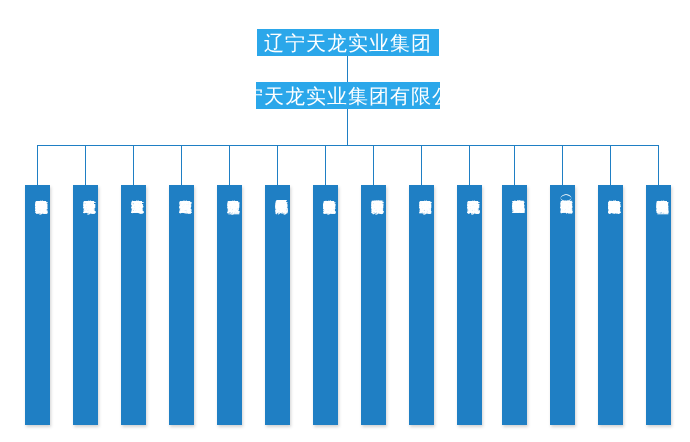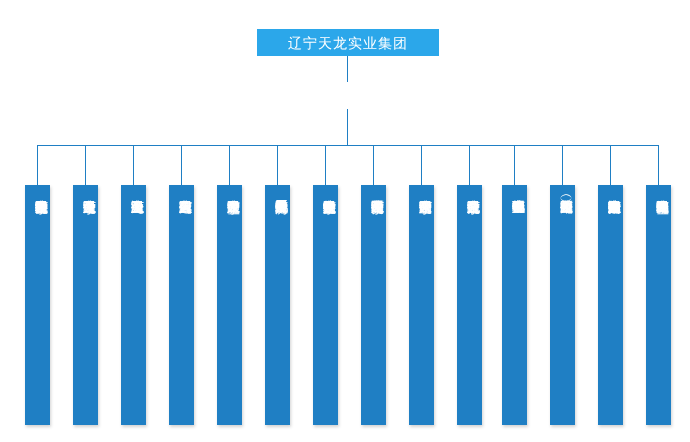--- a/index.html
+++ b/index.html
@@ -21,21 +21,21 @@
     left: 0; top: 0;
     width: 690px;
     height: 442px;
   }
 
   
   .top-node {
     position: absolute;
     background: #2ba7ea;
     color: #ffffff;
-    font-size: 14px;
+    font-size: 20px;
     line-height: 1;
     letter-spacing: 1px;
     display: flex;
     align-items: center;
     justify-content: center;
     white-space: nowrap;
     box-sizing: border-box;
   }
 
   #node-root {
@@ -115,20 +115,23 @@
 <body style="background: rgb(255, 255, 255);">
 
 <div id="org-chart">
 
   <div class="top-node" id="node-root" style="background: rgb(43, 167, 234); color: rgb(255, 255, 255);">
     <span>辽宁天龙实业集团</span>
   </div>
 
   <div class="conn conn-v" id="conn-root-to-company" style="background: rgb(31, 127, 196);"></div>
 
+  <div class="top-node" id="node-company" style="background: rgb(43, 167, 234); color: rgb(255, 255, 255);">
+    <span>辽宁天龙实业集团有限公司</span>
+  </div>
 
   <div class="conn conn-v" id="conn-company-down" style="background: rgb(31, 127, 196);"></div>
 
   <div class="conn conn-h" id="conn-bus-bar" style="background: rgb(31, 127, 196);"></div>
 
   <div class="conn-drop" style="left: 37px; background: rgb(31, 127, 196);"></div>
   <div class="conn-drop" style="left: 85px; background: rgb(31, 127, 196);"></div>
   <div class="conn-drop" style="left: 133px; background: rgb(31, 127, 196);"></div>
   <div class="conn-drop" style="left: 181px; background: rgb(31, 127, 196);"></div>
   <div class="conn-drop" style="left: 229px; background: rgb(31, 127, 196);"></div>

